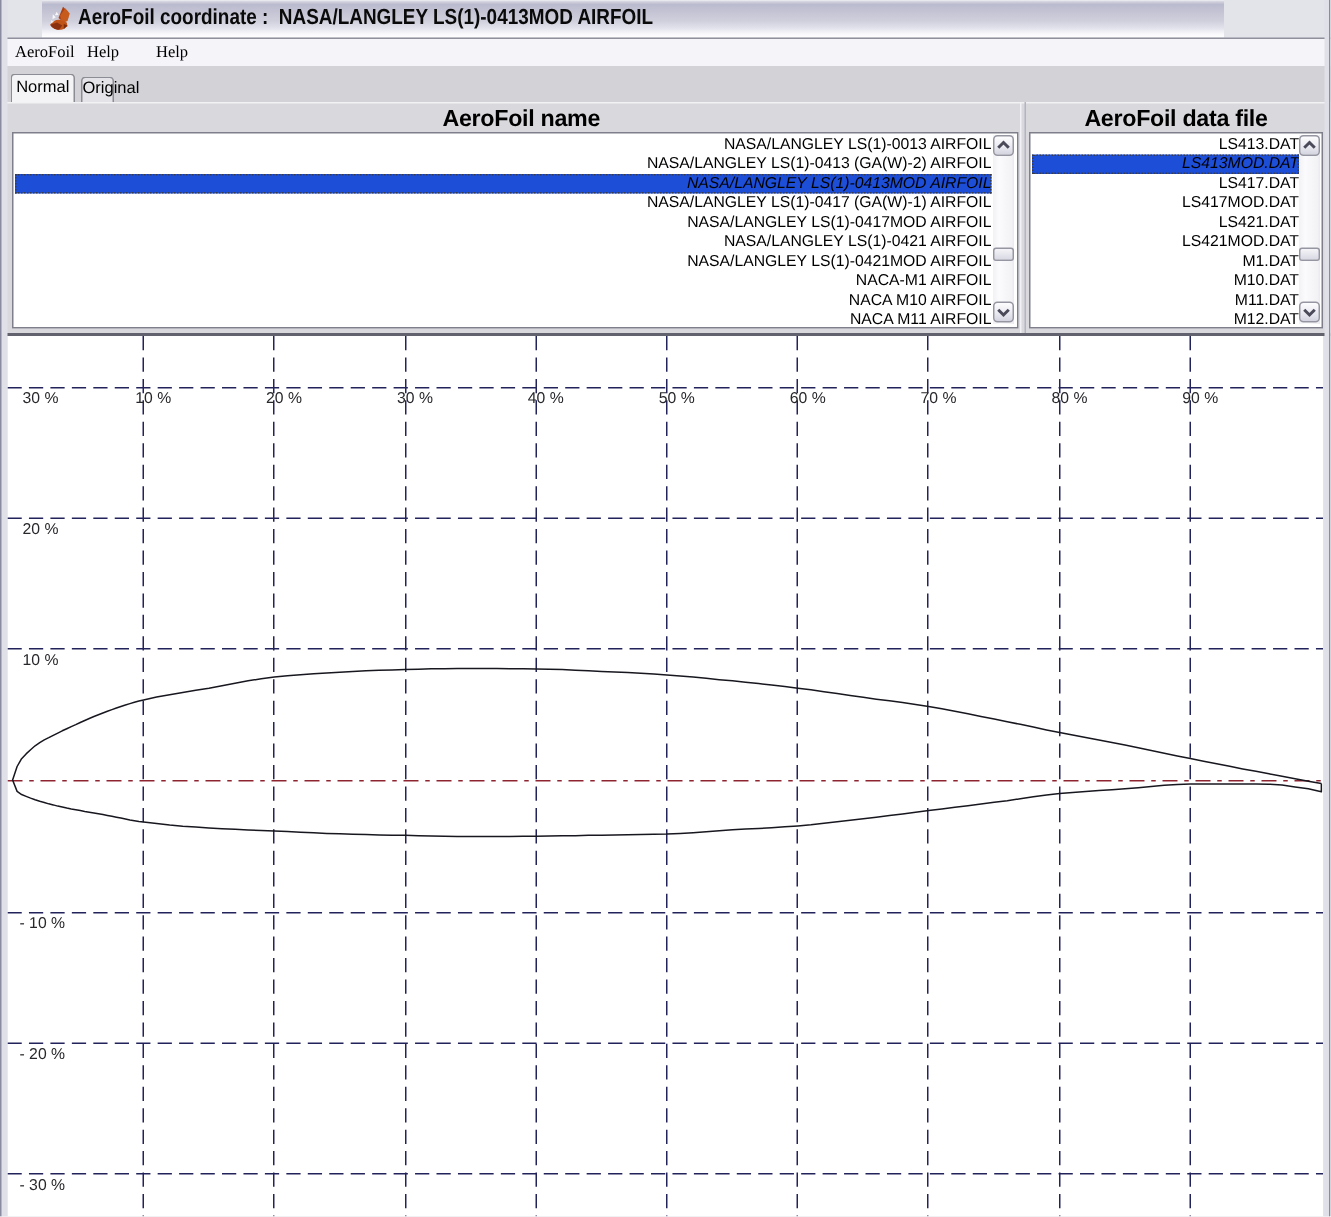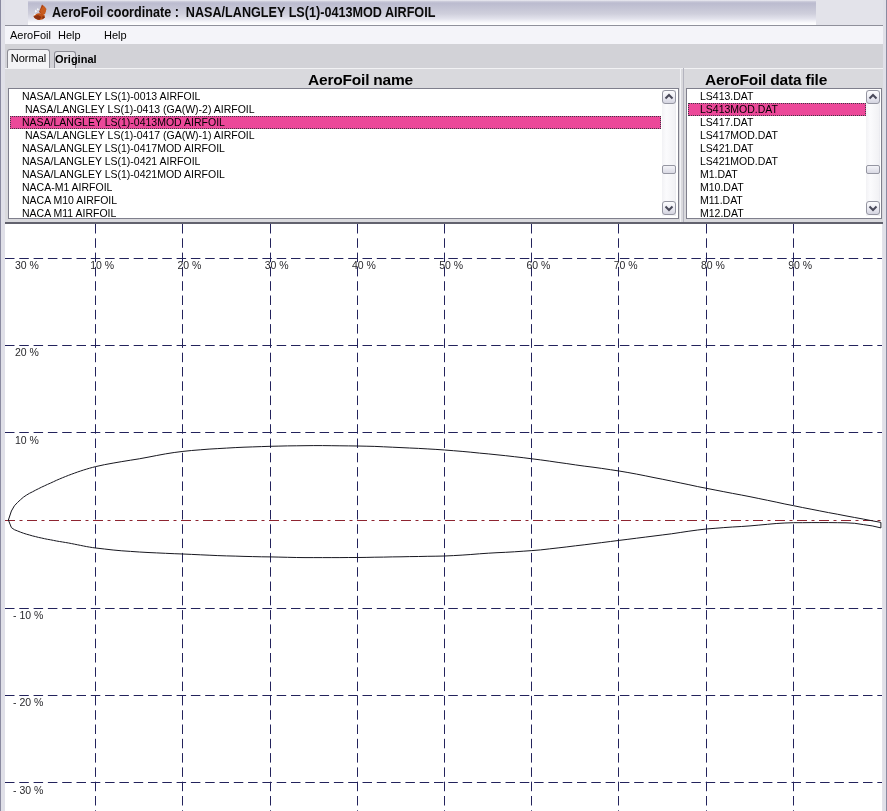--- a/index.html
+++ b/index.html
@@ -1,33 +1,33 @@
 <!DOCTYPE html>
 <html><head><meta charset="utf-8"><style>
 * { margin:0; padding:0; box-sizing:border-box; }
 body { width:887px; height:811px; position:relative; overflow:hidden;
   font-family:"Liberation Sans", sans-serif; background:#e3e3ea; }
 #titlebar { position:absolute; left:0; top:0; width:788px; height:25px;
   background:linear-gradient(#f0f0f5 0%, #cfcfdd 5%, #bbbbcf 12%, #c3c3d4 30%, #cfcfdc 55%, #e2e2ec 75%, #f8f8fb 90%, #ffffff 100%);margin-left:28px; }
 #titlesep { position:absolute; left:0; top:25px; width:887px; height:1px; background:#8f909b; }
 #title-text { position:absolute; left:24px; top:3.5px; font-size:14.5px; font-weight:bold; color:#0a0a0a; white-space:pre; transform:scaleX(0.87); transform-origin:0 0; }
 #icon { position:absolute; left:4px; top:4px; }
-#menubar { position:absolute; left:0; top:26px; width:887px; height:18px; background:#f4f4f9; }
+#menubar { position:absolute; left:0; top:26px; width:887px; height:18px; background:#f4f4f9;font-family:Liberation Serif, serif; }
 #menubar span { position:absolute; top:3px; font-size:11px; color:#000; }
 #tabstrip { position:absolute; left:0; top:44px; width:887px; height:24px; background:#d2d2d7; }
 .tab { position:absolute; border:1px solid #8c8c94; border-bottom:none; border-radius:3px 3px 0 0;
   font-size:11px; text-align:center; color:#000; }
 #tab1 { left:7px; top:5px; width:43px; height:19px; background:#f4f4f6; line-height:17px; z-index:2; }
-#tab2 { left:54px; top:7px; width:22px; height:17px; background:#e4e4e8; line-height:15px;font-weight:bold; }
+#tab2 { left:54px; top:7px; width:22px; height:17px; background:#e4e4e8; line-height:15px; }
 #pane { position:absolute; left:2px; top:68px; width:883px; height:154px; background:#d9d9dd; border-top:1px solid #f2f2f4; }
 .hdr { position:absolute; top:71px; font-size:15.5px; font-weight:bold; color:#000; text-align:center; letter-spacing:-0.2px; }
 .listbox { position:absolute; top:88px; height:131px; background:#fff; border:1px solid #7f7f8c; overflow:hidden; }
 .listbox .items { position:absolute; left:1px; top:1px; right:0; font-size:10.5px; color:#000; white-space:pre; }
-.listbox .items div { height:13px; line-height:13px; padding-left:12px; }
-.items .sel { background:#ec4899; outline:1px dotted #3c3c46; outline-offset:-1px; }
+.listbox .items div { height:13px; line-height:13px; padding-left:12px;text-align:right; }
+.items .sel { background:#1d4ed8; outline:1px dotted #3c3c46; outline-offset:-1px;font-style:italic; }
 .sbtrack { position:absolute; width:14px; background:linear-gradient(90deg,#f2f2f5,#fbfbfd 30%,#f2f2f5 90%,#e8e8ee); }
 .sbbtn { position:absolute; width:14px; height:14px; background:linear-gradient(#fdfdfe,#e8e8f0 60%,#d4d4e0); border:1px solid #9596a2; border-radius:3px; }
 .sbbtn svg { position:absolute; left:-1px; top:-1px; }
 .sbthumb { position:absolute; width:14px; height:9px; background:linear-gradient(#f4f4f8,#d9d9e4); border:1px solid #9596a2; border-radius:2px; }
 #divider { position:absolute; left:680px; top:68px; width:4px; height:154px; border-left:1px solid #f2f2f6; border-right:1px solid #b4b4bf; }
 #lborder { position:absolute; left:0; top:0; width:5px; height:811px; background:#e0e0e8; border-left:1px solid #8a8aa0; z-index:9; }
 #rborder { position:absolute; right:0; top:0; width:4px; height:811px; background:#e0e0e8; border-right:1px solid #8a8aa0; z-index:9; }
 </style></head><body>
 <div id="titlebar">
   <svg id="icon" width="18" height="18" viewBox="0 0 18 18">
@@ -45,22 +45,22 @@
 <div id="menubar">
   <span style="left:10px">AeroFoil</span>
     <span style="left:58px">Help</span>
     <span style="left:104px">Help</span>
 </div>
 <div id="tabstrip">
   <div class="tab" id="tab1">Normal</div>
   <div class="tab" id="tab2">Original</div>
 </div>
 <div id="pane"></div>
-<div class="hdr" style="left:25px; width:671px;">AeroFoil name</div>
-<div class="hdr" style="left:668px; width:196px;">AeroFoil data file</div>
+<div class="hdr" style="left:12px; width:671px;">AeroFoil name</div>
+<div class="hdr" style="left:686px; width:196px;">AeroFoil data file</div>
 <div class="listbox" style="left:8px; width:671px;">
   <div class="items" style="right:17px;"><div>NASA/LANGLEY LS(1)-0013 AIRFOIL</div><div>&nbsp;NASA/LANGLEY LS(1)-0413 (GA(W)-2) AIRFOIL</div><div class="sel">NASA/LANGLEY LS(1)-0413MOD AIRFOIL</div><div>&nbsp;NASA/LANGLEY LS(1)-0417 (GA(W)-1) AIRFOIL</div><div>NASA/LANGLEY LS(1)-0417MOD AIRFOIL</div><div>NASA/LANGLEY LS(1)-0421 AIRFOIL</div><div>NASA/LANGLEY LS(1)-0421MOD AIRFOIL</div><div>NACA-M1 AIRFOIL</div><div>NACA M10 AIRFOIL</div><div>NACA M11 AIRFOIL</div></div>
 </div>
 <div class="listbox" style="left:686px; width:196px;">
   <div class="items" style="right:15px;"><div>LS413.DAT</div><div class="sel">LS413MOD.DAT</div><div>LS417.DAT</div><div>LS417MOD.DAT</div><div>LS421.DAT</div><div>LS421MOD.DAT</div><div>M1.DAT</div><div>M10.DAT</div><div>M11.DAT</div><div>M12.DAT</div></div>
 </div>
 
   <div class="sbtrack" style="left:662px;top:90px;height:126px"></div>
   <div class="sbbtn" style="left:662px;top:90px">
     <svg width="14" height="14">

